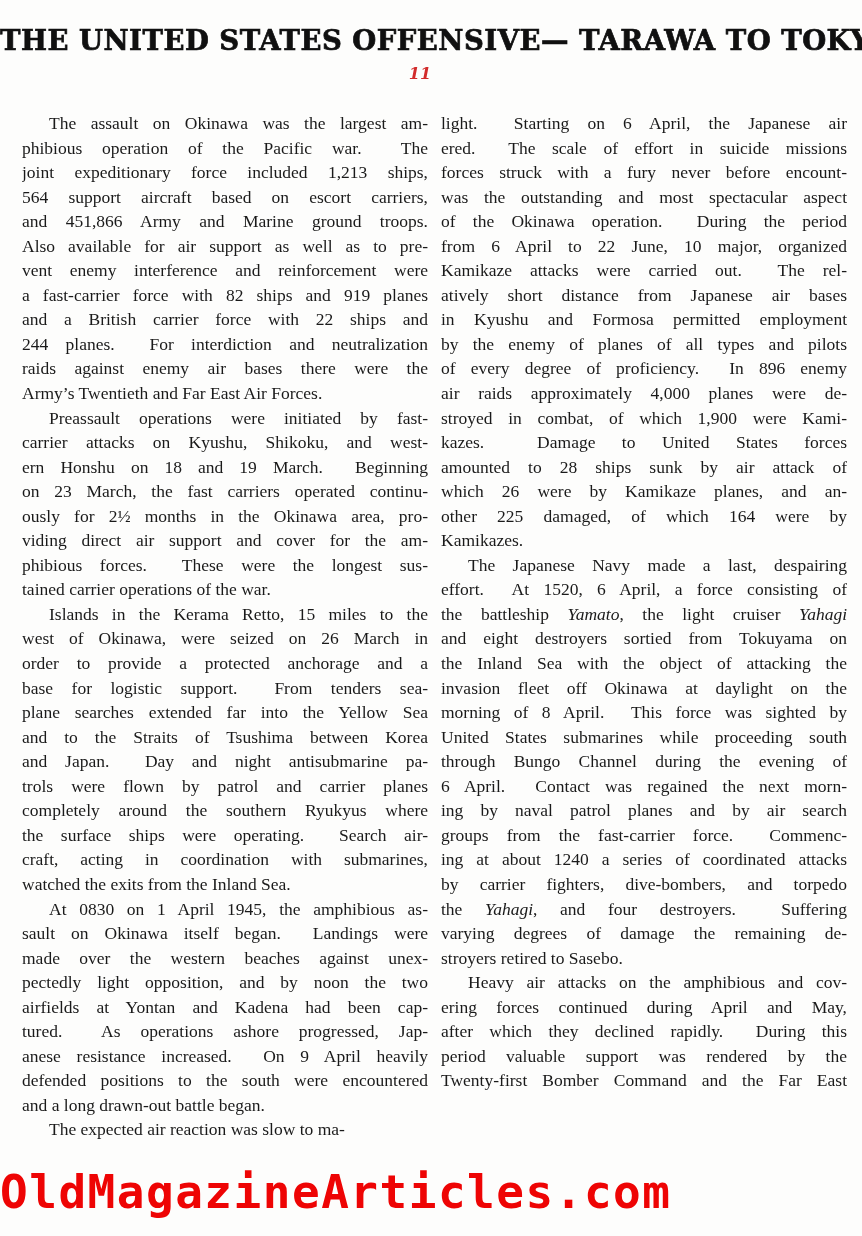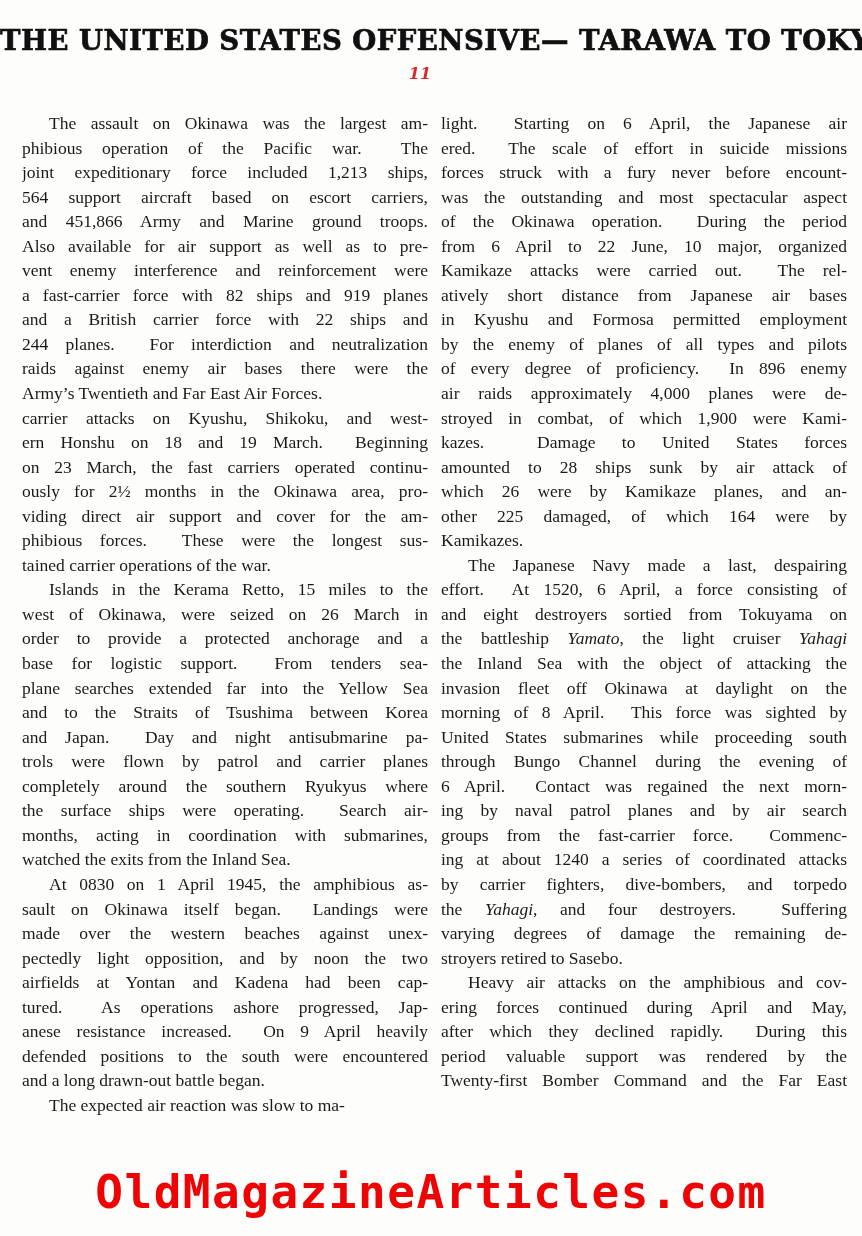--- a/index.html
+++ b/index.html
@@ -34,21 +34,20 @@
     height:24.55px; line-height:24.55px;
     font-size:17.5px;
     text-align:justify; text-align-last:justify;
     overflow:hidden; white-space:nowrap;
   }
   .line.justify { white-space:normal; }
   .line.indent { padding-left:27px; }
   .line.end { text-align-last:left; }
   .watermark {
     position:absolute; top:1165px; left:0; right:0;
-    text-align:center;
     font-family:"DejaVu Sans Mono", monospace;
     font-size:46px; font-weight:bold; letter-spacing:1.5px;
     white-space:nowrap;
   }
 </style>
 </head>
 <body>
 
 <div class="page">
 
@@ -63,38 +62,39 @@
         <div class="line justify">joint expeditionary force included 1,213 ships,</div>
         <div class="line justify">564 support aircraft based on escort carriers,</div>
         <div class="line justify">and 451,866 Army and Marine ground troops.</div>
         <div class="line justify">Also available for air support as well as to pre-</div>
         <div class="line justify">vent enemy interference and reinforcement were</div>
         <div class="line justify">a fast-carrier force with 82 ships and 919 planes</div>
         <div class="line justify">and a British carrier force with 22 ships and</div>
         <div class="line justify">244 planes.&nbsp; For interdiction and neutralization</div>
         <div class="line justify">raids against enemy air bases there were the</div>
         <div class="line justify end">Army’s Twentieth and Far East Air Forces.</div>
+        <div class="line justify indent">Preassault operations were initiated by fast-</div>
         <div class="line justify">carrier attacks on Kyushu, Shikoku, and west-</div>
         <div class="line justify">ern Honshu on 18 and 19 March.&nbsp; Beginning</div>
         <div class="line justify">on 23 March, the fast carriers operated continu-</div>
         <div class="line justify">ously for 2½ months in the Okinawa area, pro-</div>
         <div class="line justify">viding direct air support and cover for the am-</div>
         <div class="line justify">phibious forces.&nbsp; These were the longest sus-</div>
         <div class="line justify end">tained carrier operations of the war.</div>
         <div class="line justify indent">Islands in the Kerama Retto, 15 miles to the</div>
         <div class="line justify">west of Okinawa, were seized on 26 March in</div>
         <div class="line justify">order to provide a protected anchorage and a</div>
         <div class="line justify">base for logistic support.&nbsp; From tenders sea-</div>
         <div class="line justify">plane searches extended far into the Yellow Sea</div>
         <div class="line justify">and to the Straits of Tsushima between Korea</div>
         <div class="line justify">and Japan.&nbsp; Day and night antisubmarine pa-</div>
         <div class="line justify">trols were flown by patrol and carrier planes</div>
         <div class="line justify">completely around the southern Ryukyus where</div>
         <div class="line justify">the surface ships were operating.&nbsp; Search air-</div>
-        <div class="line justify">months, acting in coordination with submarines,</div>
+        <div class="line justify">craft, acting in coordination with submarines,</div>
         <div class="line justify end">watched the exits from the Inland Sea.</div>
         <div class="line justify indent">At 0830 on 1 April 1945, the amphibious as-</div>
         <div class="line justify">sault on Okinawa itself began.&nbsp; Landings were</div>
         <div class="line justify">made over the western beaches against unex-</div>
         <div class="line justify">pectedly light opposition, and by noon the two</div>
         <div class="line justify">airfields at Yontan and Kadena had been cap-</div>
         <div class="line justify">tured.&nbsp; As operations ashore progressed, Jap-</div>
         <div class="line justify">anese resistance increased.&nbsp; On 9 April heavily</div>
         <div class="line justify">defended positions to the south were encountered</div>
         <div class="line justify end">and a long drawn-out battle began.</div>
@@ -114,22 +114,22 @@
         <div class="line justify">of every degree of proficiency.&nbsp; In 896 enemy</div>
         <div class="line justify">air raids approximately 4,000 planes were de-</div>
         <div class="line justify">stroyed in combat, of which 1,900 were Kami-</div>
         <div class="line justify">kazes.&nbsp; Damage to United States forces</div>
         <div class="line justify">amounted to 28 ships sunk by air attack of</div>
         <div class="line justify">which 26 were by Kamikaze planes, and an-</div>
         <div class="line justify">other 225 damaged, of which 164 were by</div>
         <div class="line justify end">Kamikazes.</div>
         <div class="line justify indent">The Japanese Navy made a last, despairing</div>
         <div class="line justify">effort.&nbsp; At 1520, 6 April, a force consisting of</div>
+        <div class="line justify">the battleship <i>Yamato</i>, the light cruiser <i>Yahagi</i></div>
         <div class="line justify">and eight destroyers sortied from Tokuyama on</div>
-        <div class="line justify">the battleship <i>Yamato</i>, the light cruiser <i>Yahagi</i></div>
         <div class="line justify">the Inland Sea with the object of attacking the</div>
         <div class="line justify">invasion fleet off Okinawa at daylight on the</div>
         <div class="line justify">morning of 8 April.&nbsp; This force was sighted by</div>
         <div class="line justify">United States submarines while proceeding south</div>
         <div class="line justify">through Bungo Channel during the evening of</div>
         <div class="line justify">6 April.&nbsp; Contact was regained the next morn-</div>
         <div class="line justify">ing by naval patrol planes and by air search</div>
         <div class="line justify">groups from the fast-carrier force.&nbsp; Commenc-</div>
         <div class="line justify">ing at about 1240 a series of coordinated attacks</div>
         <div class="line justify">by carrier fighters, dive-bombers, and torpedo</div>

